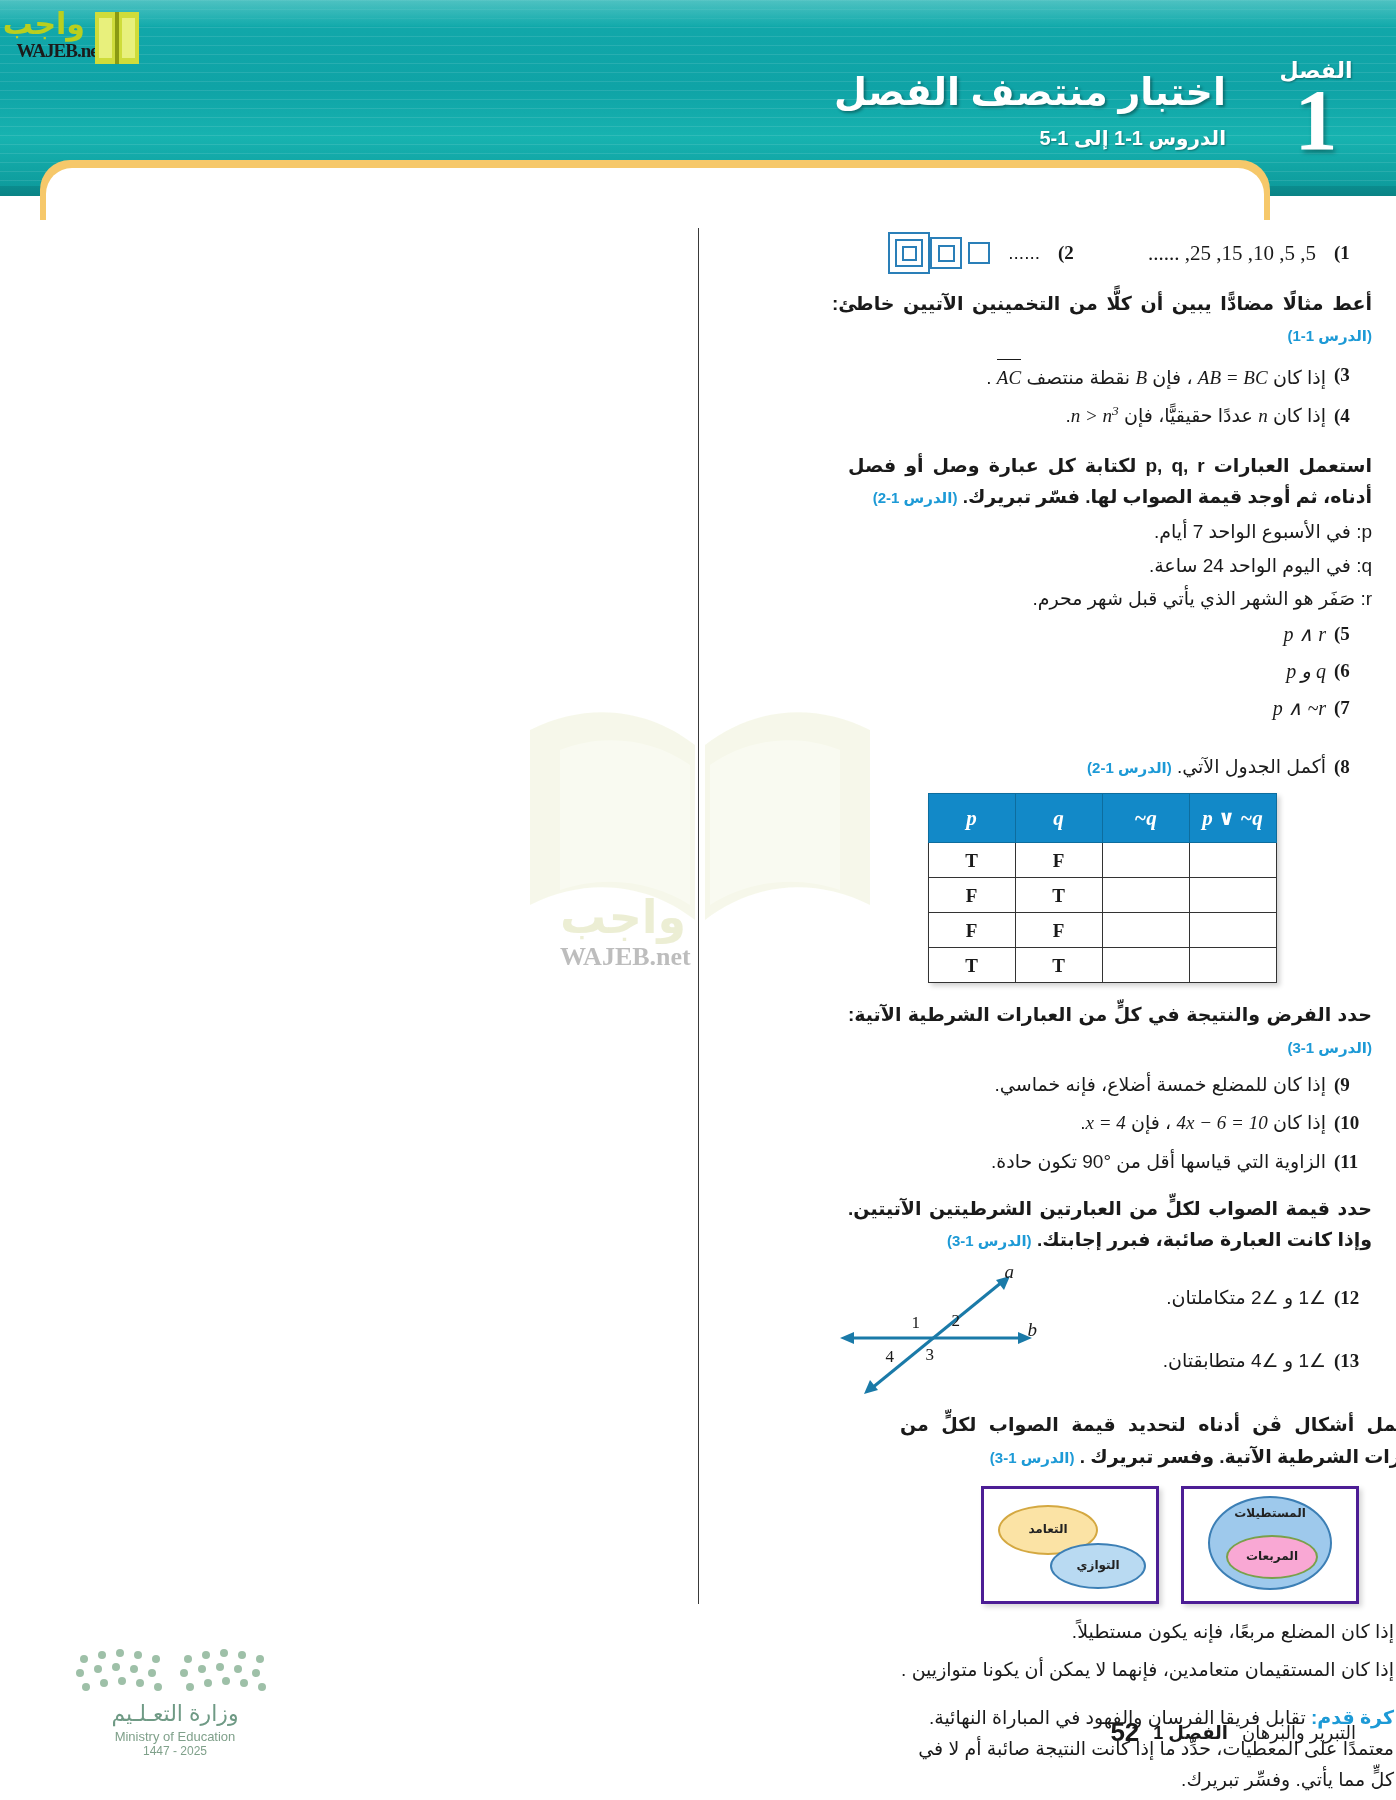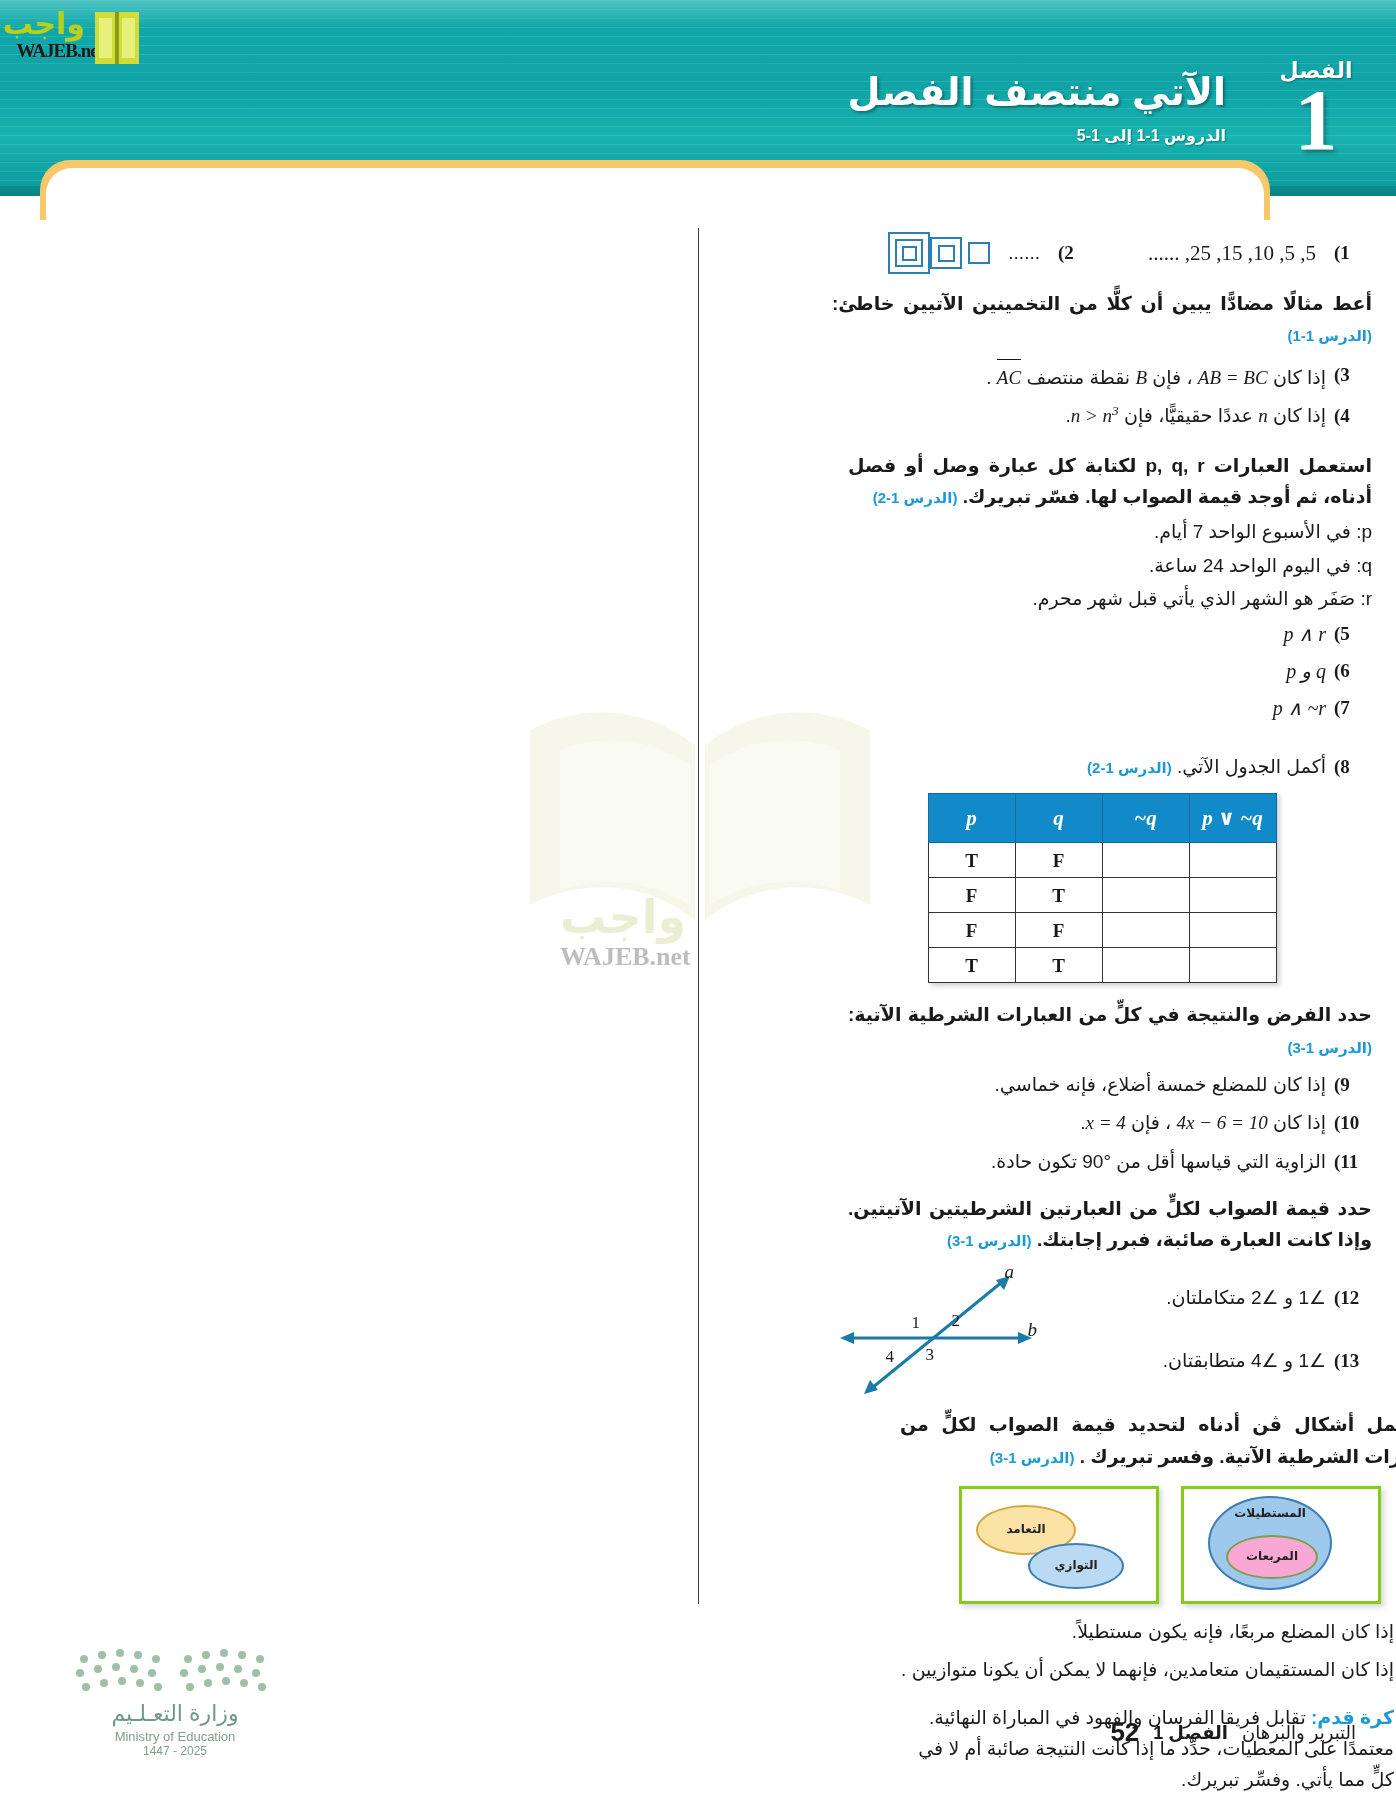--- a/index.html
+++ b/index.html
@@ -56,21 +56,21 @@
     font-family:"Liberation Serif","DejaVu Serif",serif;
   }
   .banner-title{
     position:absolute;right:170px;top:70px;
     color:#ffffff;font-size:38px;font-weight:bold;
     text-shadow:2px 2px 3px rgba(0,0,0,.35);
     z-index:5;white-space:nowrap;
   }
   .banner-sub{
     position:absolute;right:170px;top:126px;
-    color:#ffffff;font-size:16px;font-weight:bold;
+    color:#ffffff;font-size:20px;font-weight:bold;
     text-shadow:1px 1px 2px rgba(0,0,0,.35);
     z-index:5;white-space:nowrap;
   }
   
   .logo{position:absolute;right:1255px;top:6px;width:130px;height:62px;z-index:9;}
   .logo-ar{
     position:absolute;right:56px;top:0;font-size:30px;font-weight:bold;
     color:#b9cf1f;letter-spacing:-1px;
   }
   .logo-net{
@@ -131,22 +131,22 @@
     padding:7px 0;width:84px;border:1px solid #0d6d9e;
   }
   table.tt td{
     border:1px solid #333333;height:32px;width:84px;text-align:center;
     font-size:19px;font-weight:bold;
     font-family:"Liberation Serif","DejaVu Serif",serif;
   }
   
   .venn-row{display:flex;flex-direction:row-reverse;gap:22px;justify-content:center;margin:14px 0 12px 0;}
   .venn-box{
-    width:172px;height:112px;border:3px solid #84cc16;background:#ffffff;
-    position:relative;box-shadow:3px 3px 5px rgba(0,0,0,.16);padding-left:22px;
+    width:172px;height:112px;border:3px solid #4c1d95;background:#ffffff;
+    position:relative;box-shadow:3px 3px 5px rgba(0,0,0,.16);
   }
   .ell{
     position:absolute;display:flex;align-items:center;justify-content:center;
     font-size:12px;font-weight:bold;color:#222;text-align:center;line-height:1.1;
   }
   .footer{
     position:absolute;left:0;bottom:0;width:1396px;height:210px;
   }
   .moe{
     position:absolute;left:60px;bottom:42px;width:230px;text-align:center;color:#7fa08a;
@@ -175,21 +175,21 @@
   .content{position:relative;z-index:3;}
   .sup{vertical-align:super;font-size:.7em;}
 </style>
 </head>
 <body>
 
 <div class="banner">
   <div class="banner-sheen"></div>
   <div class="banner-bottom-strip"></div>
 
-  <div class="banner-title">الآتي منتصف الفصل</div>
+  <div class="banner-title">اختبار منتصف الفصل</div>
   <div class="banner-sub">الدروس 1-1 إلى 1-5</div>
 
   <div class="chapter-badge">
     <div class="cb-word">الفصل</div>
     <div class="cb-num">1</div>
   </div>
 </div>
 
 <div class="corner-accent"></div>
 <div class="corner-accent-inner"></div>

